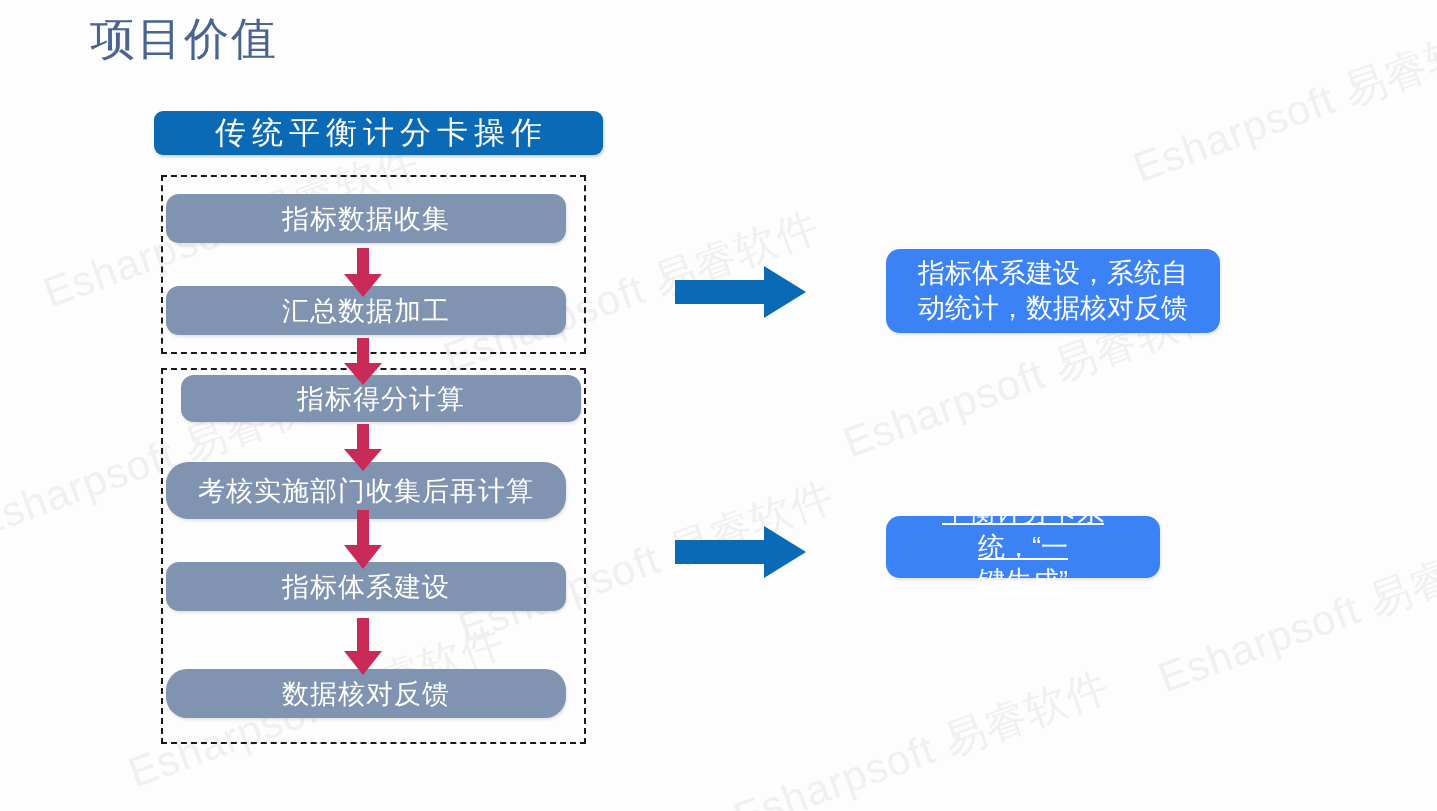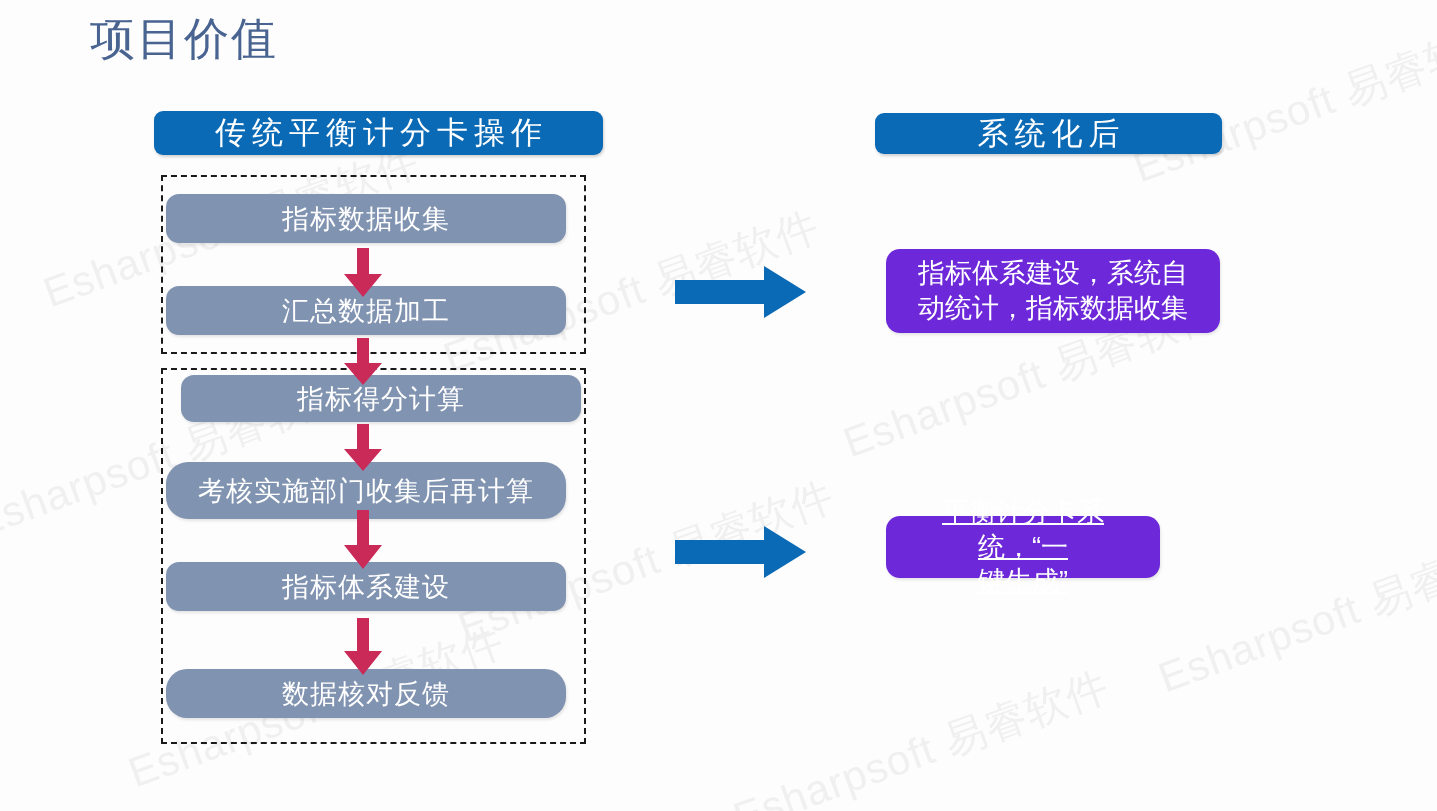--- a/index.html
+++ b/index.html
@@ -118,21 +118,21 @@
   .blue-arrow {
     position: absolute;
     z-index: 4;
   }
   #blue-arrow-1 { left: 675px; top: 265px; }
   #blue-arrow-2 { left: 675px; top: 525px; }
 
   
   .result-box {
     position: absolute;
-    background: #6d28d9;
+    background: #3b82f6;
     border-radius: 14px;
     color: #ffffff;
     display: flex;
     align-items: center;
     justify-content: center;
     text-align: center;
     font-size: 27px;
     line-height: 1.28;
     padding: 0 14px;
     box-sizing: border-box;
@@ -157,21 +157,20 @@
     <div class="watermark" style="left: 745px; top: 790px; font-size: 42px;">Esharpsoft 易睿软件</div>
     <div class="watermark" style="left: 1170px; top: 650px; font-size: 42px;">Esharpsoft 易睿软件</div>
   </div>
 
 <div id="content-layer">
 
   <div id="page-title" style="color: rgb(74, 100, 145);">项目价值</div>
 
   <div class="header-pill" id="header-left">传统平衡计分卡操作</div>
 
-  <div class="header-pill" id="header-right">系统化后</div>
 
   <div class="dashed-group" id="dashed-group-1"></div>
   <div class="dashed-group" id="dashed-group-2"></div>
 
   <div class="step-box" id="step-box-1">指标数据收集</div>
   <div class="step-box" id="step-box-2">汇总数据加工</div>
   <div class="step-box" id="step-box-3">指标得分计算</div>
   <div class="step-box" id="step-box-4">考核实施部门收集后再计算</div>
   <div class="step-box" id="step-box-5">指标体系建设</div>
   <div class="step-box" id="step-box-6">数据核对反馈</div>
@@ -195,21 +194,21 @@
   <svg class="blue-arrow" id="blue-arrow-1" width="132" height="54" viewBox="0 0 132 54">
     <polygon points="0,15 89,15 89,1 131,27 89,53 89,39 0,39" fill="#0b6ab5"></polygon>
   </svg>
   <svg class="blue-arrow" id="blue-arrow-2" width="132" height="54" viewBox="0 0 132 54">
     <polygon points="0,15 89,15 89,1 131,27 89,53 89,39 0,39" fill="#0b6ab5"></polygon>
   </svg>
 
   <div class="result-box" id="result-box-1">
     <span>
       <span class="result-line">指标体系建设，系统自</span>
-      <span class="result-line">动统计，指标数据收集</span>
+      <span class="result-line">动统计，数据核对反馈</span>
     </span>
   </div>
 
   <div class="result-box" id="result-box-2">
     <span>
       <span class="result-line">平衡计分卡系统，“一</span>
       <span class="result-line">键生成”</span>
     </span>
   </div>
 

